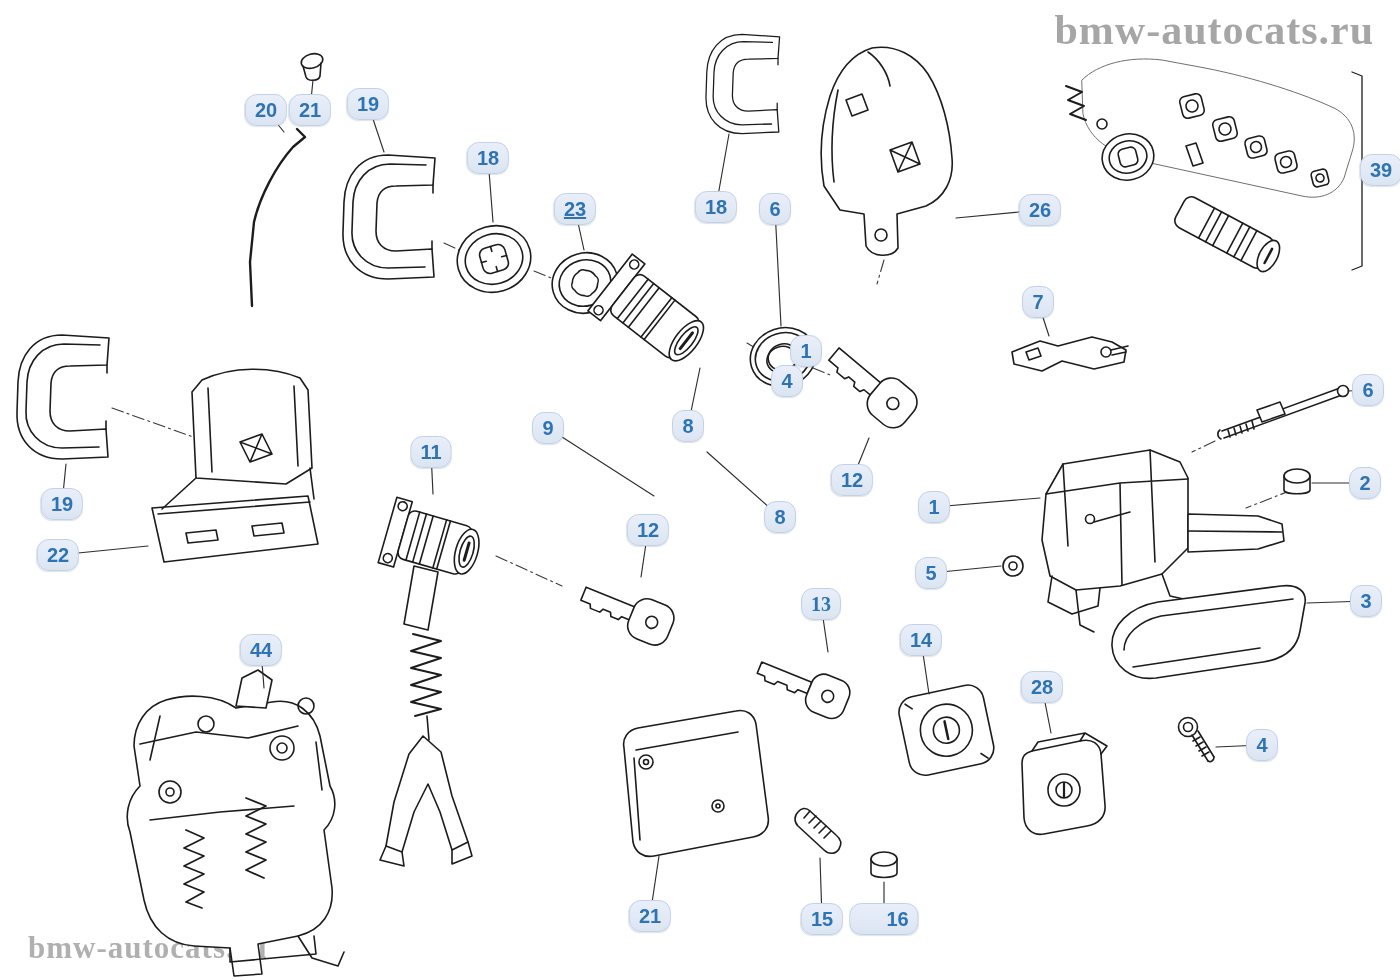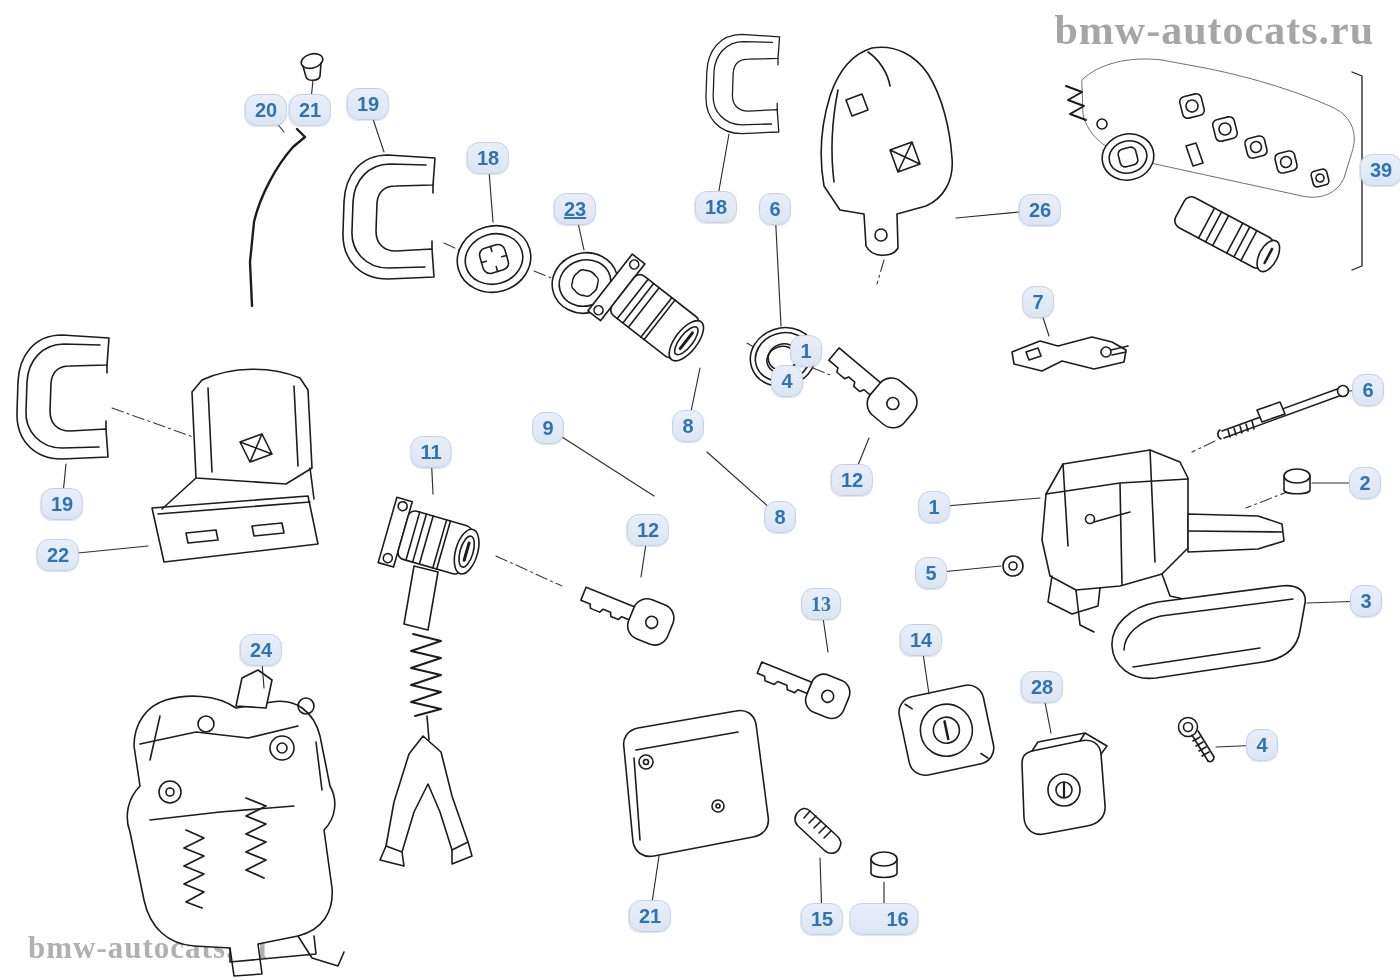--- a/index.html
+++ b/index.html
@@ -374,18 +374,18 @@
       <div class="chip" style="left: 931px; top: 573px;">5</div>
       <div class="chip" style="left: 1365px; top: 483px;">2</div>
       <div class="chip" style="left: 1366px; top: 601px;">3</div>
       <div class="chip" style="left: 648px; top: 530px;">12</div>
       <div class="chip" style="left: 821px; top: 604px; font-family: Liberation Serif, serif;">13</div>
       <div class="chip" style="left: 921px; top: 640px;">14</div>
       <div class="chip" style="left: 1042px; top: 687px;">28</div>
       <div class="chip" style="left: 1262px; top: 745px;">4</div>
       <div class="chip" style="left: 58px; top: 555px; text-align: center;">22</div>
       <div class="chip" style="left: 62px; top: 504px;">19</div>
-      <div class="chip" style="left: 261px; top: 650px;">24</div>
+      <div class="chip" style="left: 261px; top: 650px;">44</div>
       <div class="chip" style="left: 650px; top: 916px;">21</div>
       <div class="chip" style="left: 822px; top: 919px;">15</div>
       <div class="chip" style="left: 884px; top: 919px; padding-left: 36px;">16</div>
     </div>
 </div>
 
 </body></html>

